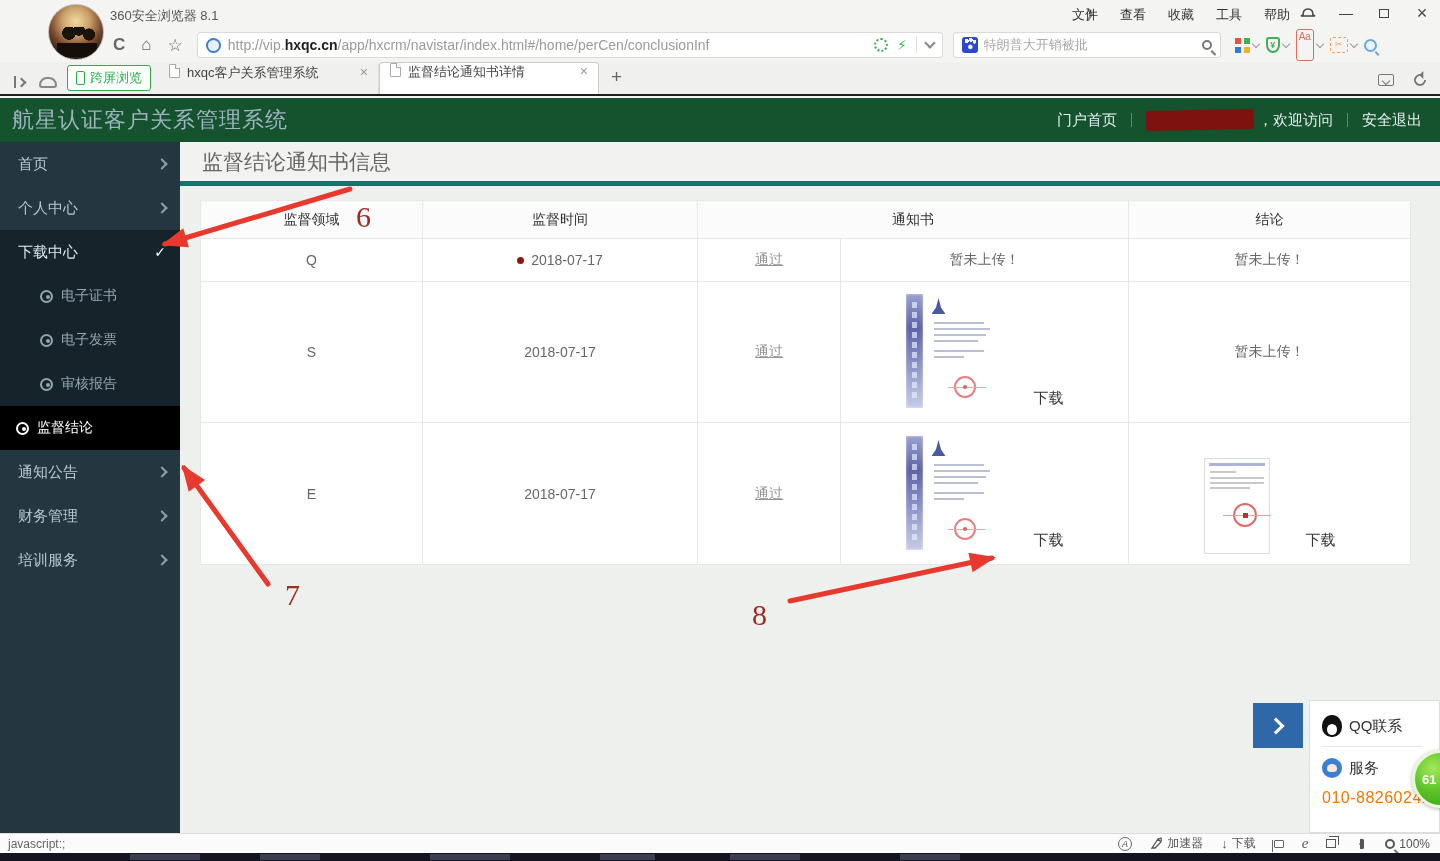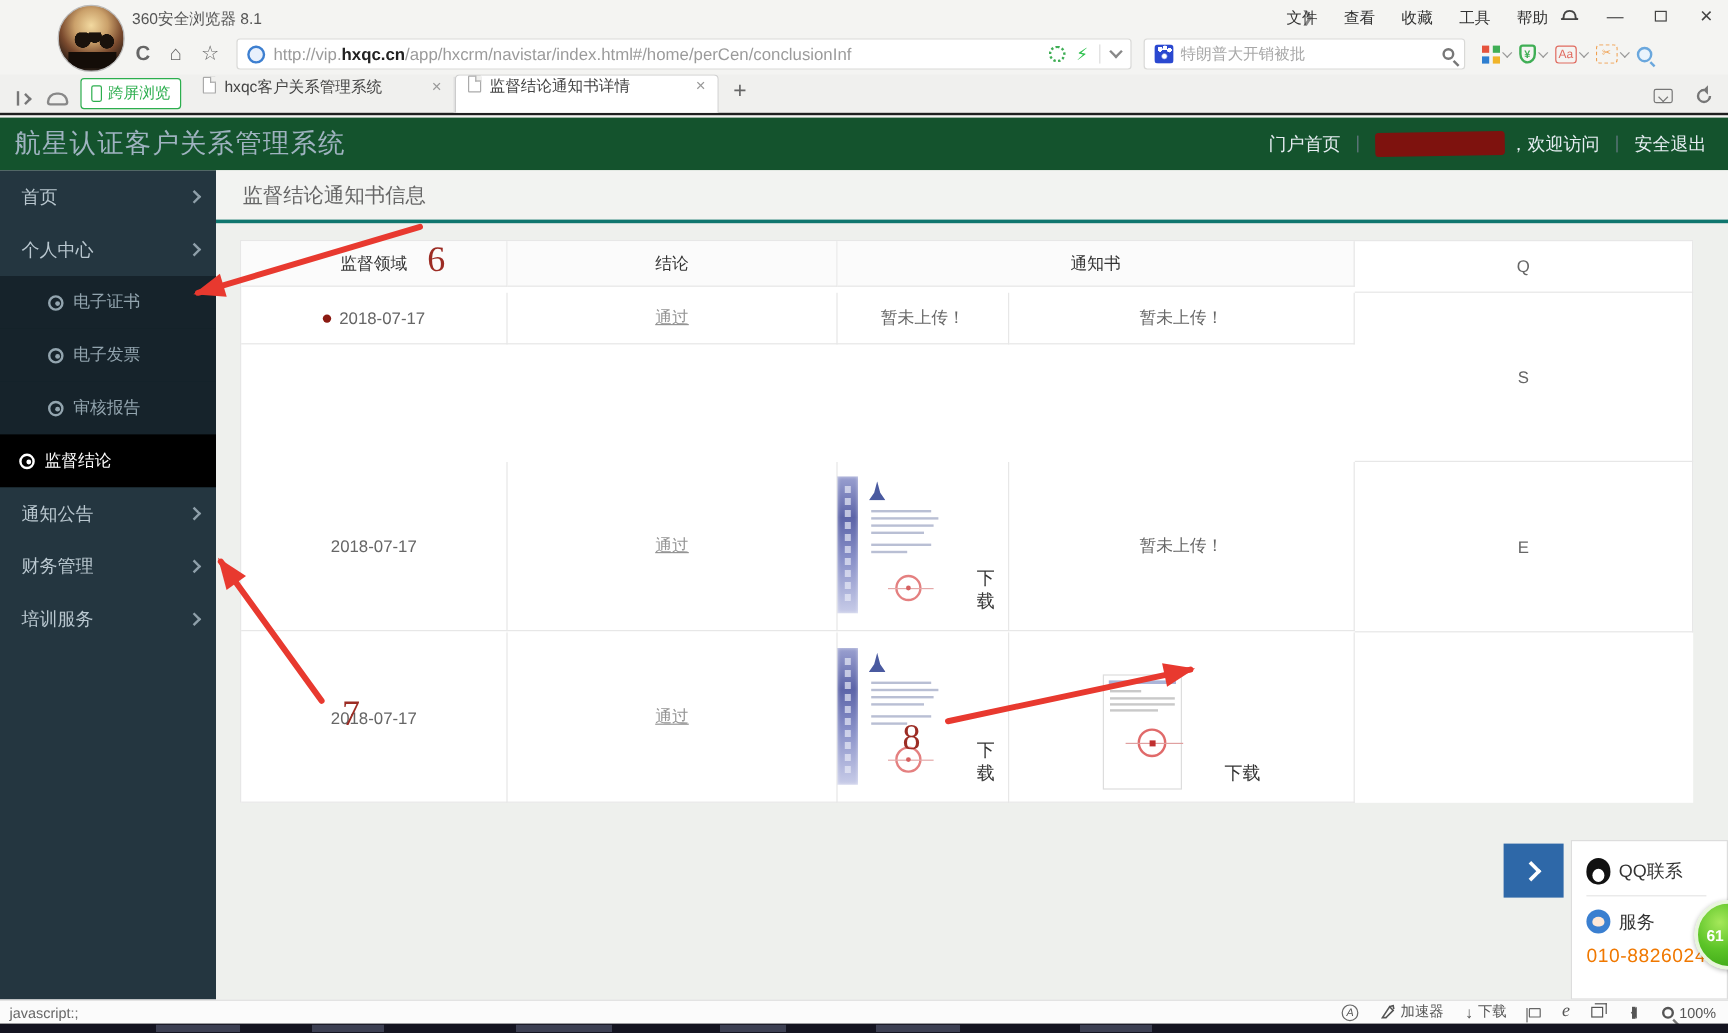--- a/index.html
+++ b/index.html
@@ -49,21 +49,21 @@
   .mag { width:10px; height:10px; border:2px solid #777; border-radius:50%; position:relative; flex:none; }
   .mag::after { content:""; position:absolute; left:8px; top:8px; width:6px; height:2px; background:#777; transform:rotate(45deg); transform-origin:0 0; }
   .ext-icons { display:flex; align-items:center; gap:7px; margin-left:14px; }
   .ext { display:flex; align-items:center; gap:3px; }
   .grid-icon { width:15px; height:15px; background:
      linear-gradient(#e5533d,#e5533d) 0 0/6px 6px no-repeat,
      linear-gradient(#3fae55,#3fae55) 9px 0/6px 6px no-repeat,
      linear-gradient(#2f7fd0,#2f7fd0) 0 9px/6px 6px no-repeat,
      linear-gradient(#f0b429,#f0b429) 9px 9px/6px 6px no-repeat; }
   .shield-icon { width:14px; height:16px; border:2px solid #3fae55; border-radius:3px 3px 50% 50%; color:#3fae55; font-size:9px; text-align:center; line-height:12px; font-weight:bold; }
-  .aa-icon { width:18px; height:15px; border:1.5px solid #e06a5f; border-radius:3px; color:#e06a5f; font-size:10px; text-align:center; line-height:13px; }
+  .aa-icon { width:18px; height:32px; border:1.5px solid #e06a5f; border-radius:3px; color:#e06a5f; font-size:10px; text-align:center; line-height:13px; }
   .cut-icon { width:18px; height:16px; border:1.5px dashed #f0a050; border-radius:3px; color:#f0a050; font-size:9px; text-align:center; line-height:13px; }
   .finder-icon { width:13px; height:13px; border:2px solid #6aa7dd; border-radius:50%; background:#eaf3fc; position:relative; }
   .finder-icon::after { content:""; position:absolute; left:10px; top:10px; width:5px; height:2px; background:#6aa7dd; transform:rotate(45deg); transform-origin:0 0; }
   .mini-chev { width:6px; height:6px; border-right:1.5px solid #999; border-bottom:1.5px solid #999; transform:rotate(45deg); margin-top:-2px; }
 
   .tabrow { position:absolute; top:62px; left:0; right:0; height:34px; background:#f0f0ee; border-bottom:2px solid #1f1f1f; display:flex; align-items:flex-end; }
   .tab-leftgroup { display:flex; align-items:center; gap:14px; margin:0 10px 6px 14px; }
   .sidelist-icon { display:flex; align-items:center; color:#777; }
   .sidelist-icon .bar { width:2px; height:12px; background:#777; margin-right:2px; }
   .sidelist-icon .ch { width:7px; height:7px; border-right:2px solid #777; border-top:2px solid #777; transform:rotate(45deg); }
@@ -100,21 +100,21 @@
   .group-dl { background:#16232b; }
   .side-item.parent-open { color:#dfe9ee; }
   .side-item .check { position:absolute; right:14px; color:#fff; font-size:14px; border:none; }
   .side-sub { height:44px; display:flex; align-items:center; padding-left:40px; color:#93a5af; font-size:14px; background:#16232b; }
   .side-sub.active { background:#000; color:#fff;padding-left:16px; }
   .sub-ico { width:13px; height:13px; border:2px solid currentColor; border-radius:50%; margin-right:8px; position:relative; flex:none; }
   .sub-ico::after { content:""; position:absolute; left:3.5px; top:3.5px; width:4px; height:4px; border-radius:50%; background:currentColor; }
 
   
   .main { position:absolute; top:142px; left:180px; right:0; bottom:28px; background:#eef0ed; }
-  .page-title { height:44px; display:flex; align-items:center; padding-left:22px; font-size:17px; color:#666; border-bottom:3px solid #0f766e; background:#f2f3f1; }
+  .page-title { height:44px; display:flex; align-items:center; padding-left:22px; font-size:21px; color:#666; border-bottom:5px solid #0f766e; background:#f2f3f1; }
   .tablewrap { position:absolute; left:20px; top:58px; }
   .dtable { display:grid; grid-template-columns:222px 275px 143px 288px 282px; background:#fff; border-top:1px solid #e7e7e7; border-left:1px solid #e7e7e7; }
   .cell { border-right:1px solid #e7e7e7; border-bottom:1px solid #e7e7e7; display:flex; align-items:center; justify-content:center; font-size:14px; color:#666; }
   .hcell { height:38px; background:#fbfbfb; color:#333; }
   .span2 { grid-column:span 2; }
   .rh0 { height:43px; } .rh1 { height:141px; } .rh2 { height:142px; }
   .pass-link { color:#949494; text-decoration:underline; }
   .dot { width:7px; height:7px; border-radius:50%; background:#8b1a12; margin-right:7px; }
   .datecell { display:flex; align-items:center; }
   .doccell { display:flex; align-items:flex-end; justify-content:center; gap:36px; padding-bottom:10px; }
@@ -300,20 +300,24 @@
 <div class="sidebar">
   <div class="side-item">
     <span>首页</span>
       <span class="arrow"></span>
   </div>
   <div class="side-item">
     <span>个人中心</span>
       <span class="arrow"></span>
   </div>
   <div class="group-dl">
+    <div class="side-item parent-open">
+      <span>下载中心</span>
+      <span class="check">✓</span>
+    </div>
     <div class="side-sub">
       <span class="sub-ico"></span>
       <span>电子证书</span>
     </div>
     <div class="side-sub">
       <span class="sub-ico"></span>
       <span>电子发票</span>
     </div>
     <div class="side-sub">
       <span class="sub-ico"></span>
@@ -337,22 +341,23 @@
       <span class="arrow"></span>
   </div>
 </div>
 
 <div class="main">
   <div class="page-title">监督结论通知书信息</div>
   <div class="tablewrap">
     <div class="dtable">
 
       <div class="cell hcell">监督领域</div>
+      <div class="cell hcell">监督时间</div>
+      <div class="cell hcell span2">通知书</div>
       <div class="cell hcell">结论</div>
-      <div class="cell hcell span2">通知书</div>
 
       <div class="cell rh0">Q</div>
       <div class="cell rh0 datecell">
           <span class="dot"></span>
           <span>2018-07-17</span>
         </div>
       <div class="cell rh0">
           <span class="pass-link">通过</span>
         </div>
       <div class="cell rh0">暂未上传！</div>

